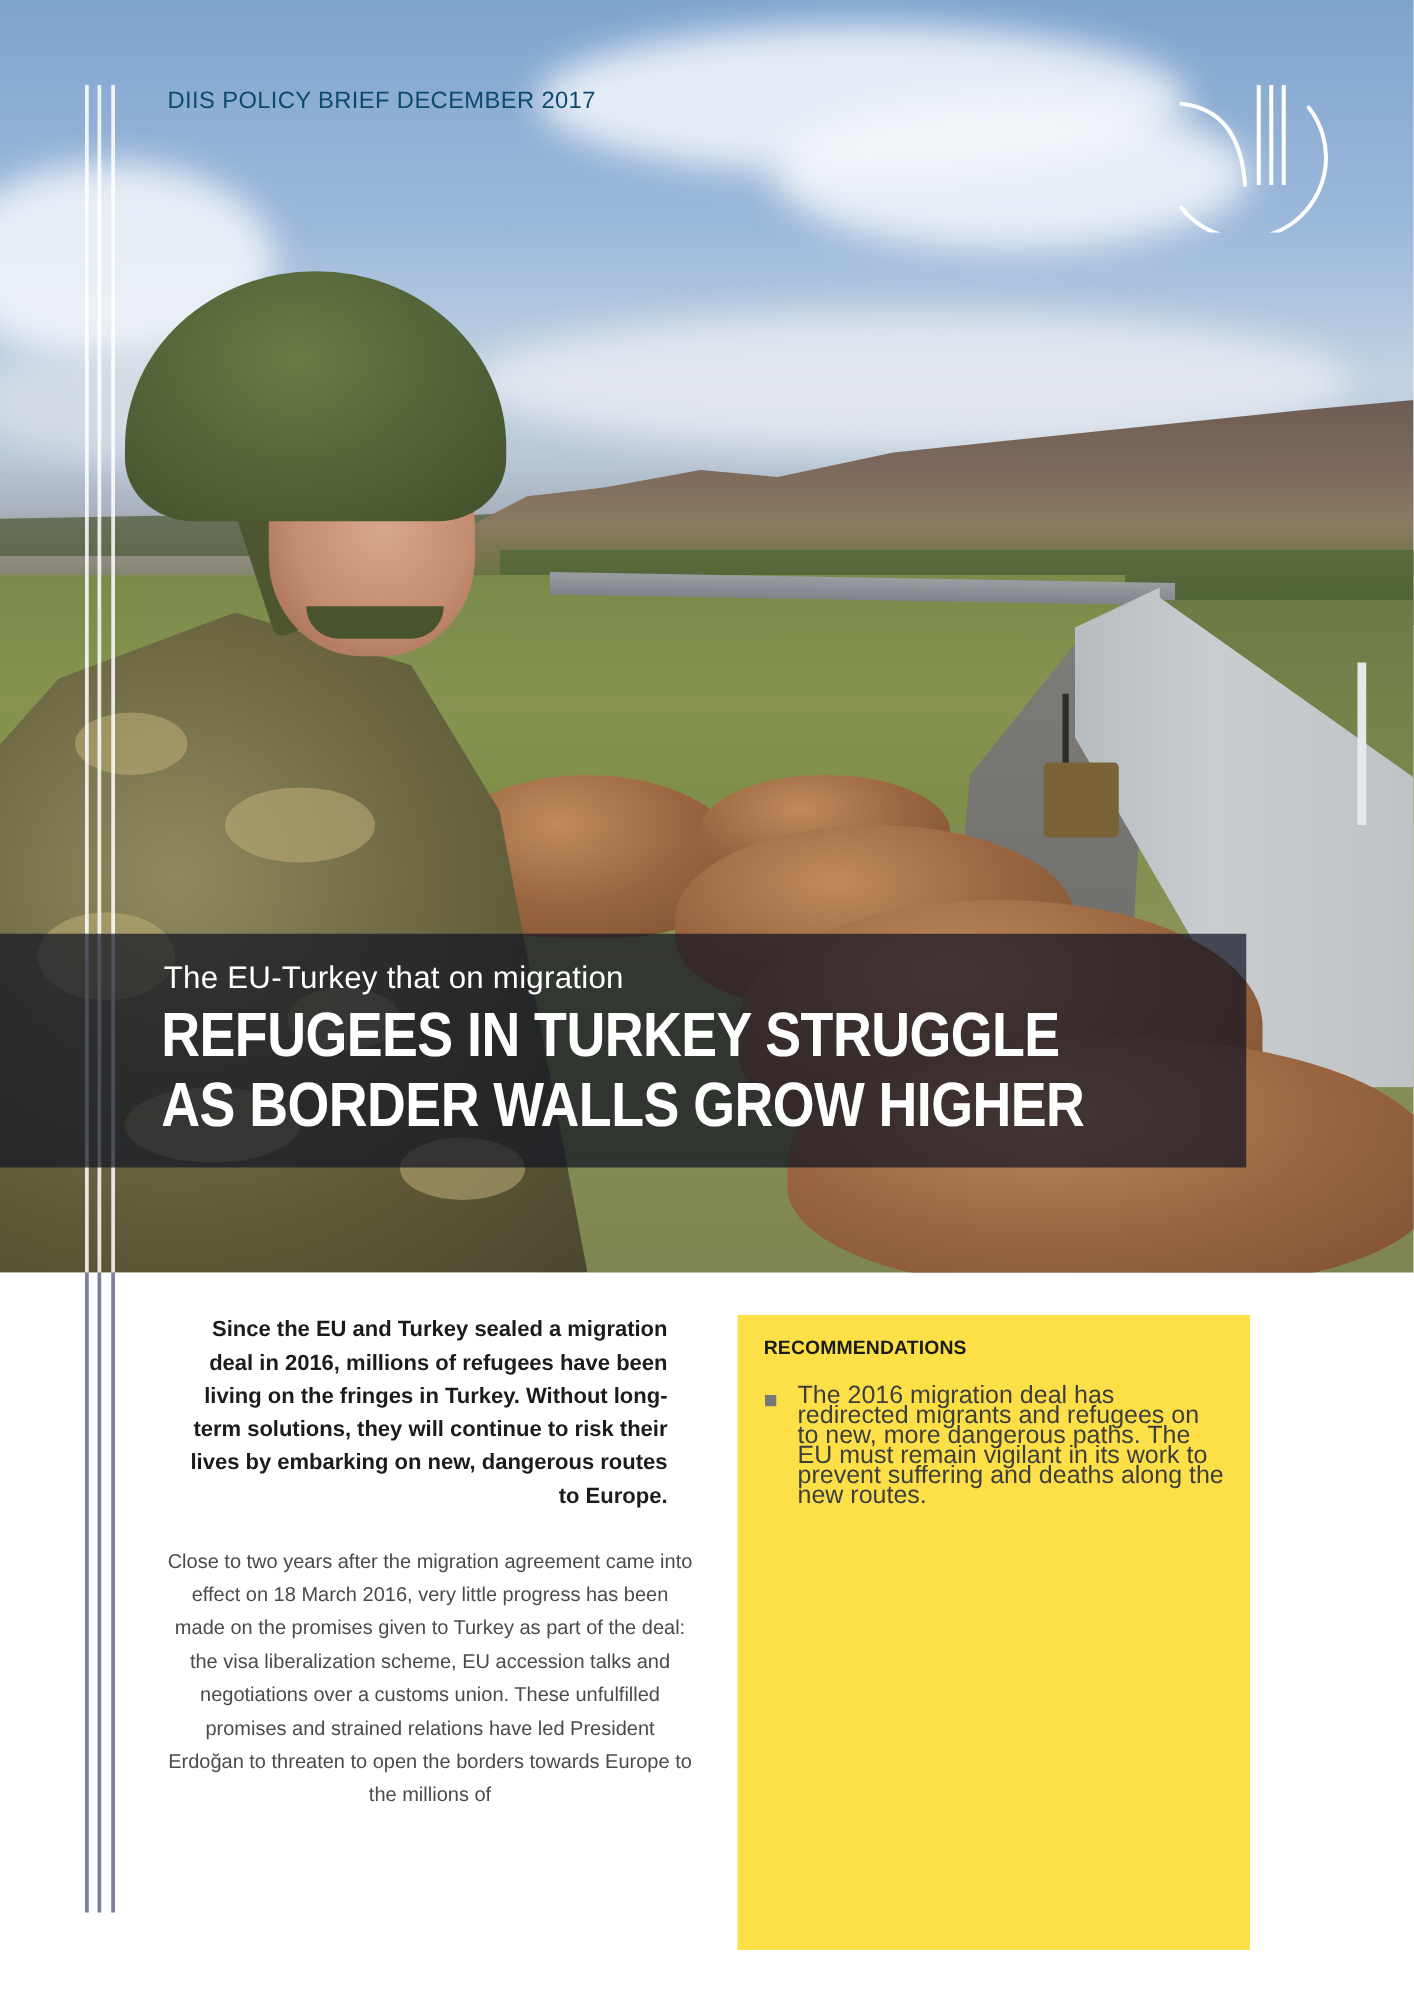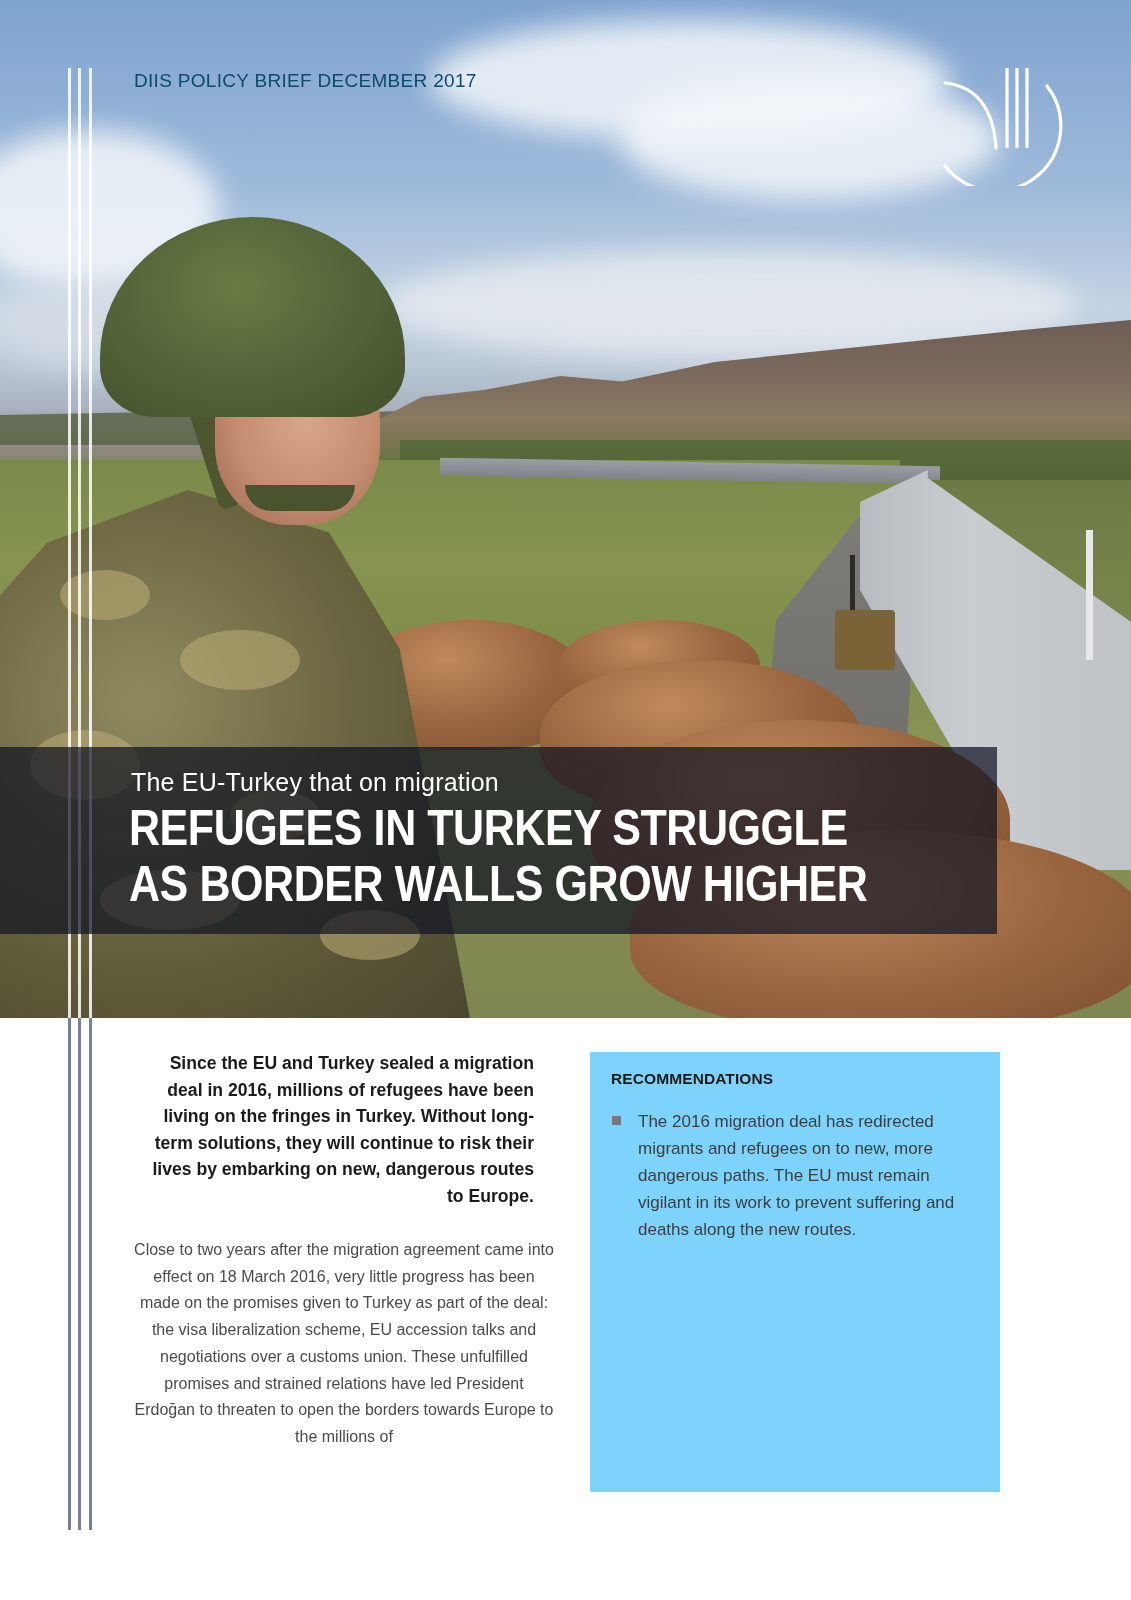--- a/index.html
+++ b/index.html
@@ -62,24 +62,24 @@
   
   .title-box { position: absolute; left: 0; top: 747px; width: 997px; height: 187px; background: rgba(16,20,34,0.72); }
   .subtitle { position: absolute; left: 131px; top: 768px; color: #ffffff; font-size: 25px; font-weight: 400; letter-spacing: 0.2px; }
   .title { position: absolute; left: 129px; top: 800px; color: #ffffff; font-size: 50px; font-weight: 700; line-height: 56px;
     letter-spacing: -0.5px; transform: scaleX(0.86); transform-origin: left top; white-space: nowrap; }
 
   
   .lead { position: absolute; left: 134px; top: 1050px; width: 400px; color: #1b1b1b; font-size: 17.6px; font-weight: 700; line-height: 26.5px; text-align: right; }
   .body-text { position: absolute; left: 134px; top: 1237px; width: 420px; color: #4a4a4a; font-size: 16px; font-weight: 400; line-height: 26.7px; text-align: center; }
 
-  .reco { position: absolute; left: 590px; top: 1052px; width: 410px; height: 440px; background: #7dd3fc; }
+  .reco { position: absolute; left: 590px; top: 1052px; width: 410px; height: 508px; background: #fde047; }
   .reco-title { position: absolute; left: 21px; top: 18px; font-size: 15.5px; font-weight: 700; color: #1b1b1b; letter-spacing: 0.1px; }
   .reco-list { position: absolute; left: 21px; top: 56px; width: 370px; list-style: none; }
-  .reco-item { position: relative; padding-left: 27px; margin-bottom: 17px; font-size: 17px; line-height: 27px; color: #3d3d3d; }
+  .reco-item { position: relative; padding-left: 27px; margin-bottom: 17px; font-size: 20px; line-height: 16px; color: #3d3d3d; }
   .reco-bullet { position: absolute; left: 1px; top: 8px; width: 9px; height: 9px; background: #777777; }
 </style>
 </head>
 <body>
 
 <div class="hero">
   <div class="cloud" style="left:430px;top:20px;width:520px;height:120px;"></div>
   <div class="cloud" style="left:620px;top:80px;width:380px;height:120px;"></div>
   <div class="cloud" style="left:-40px;top:130px;width:260px;height:160px;"></div>
   <div class="cloud" style="left:380px;top:250px;width:700px;height:110px;background:rgba(230,234,240,0.85);"></div>

